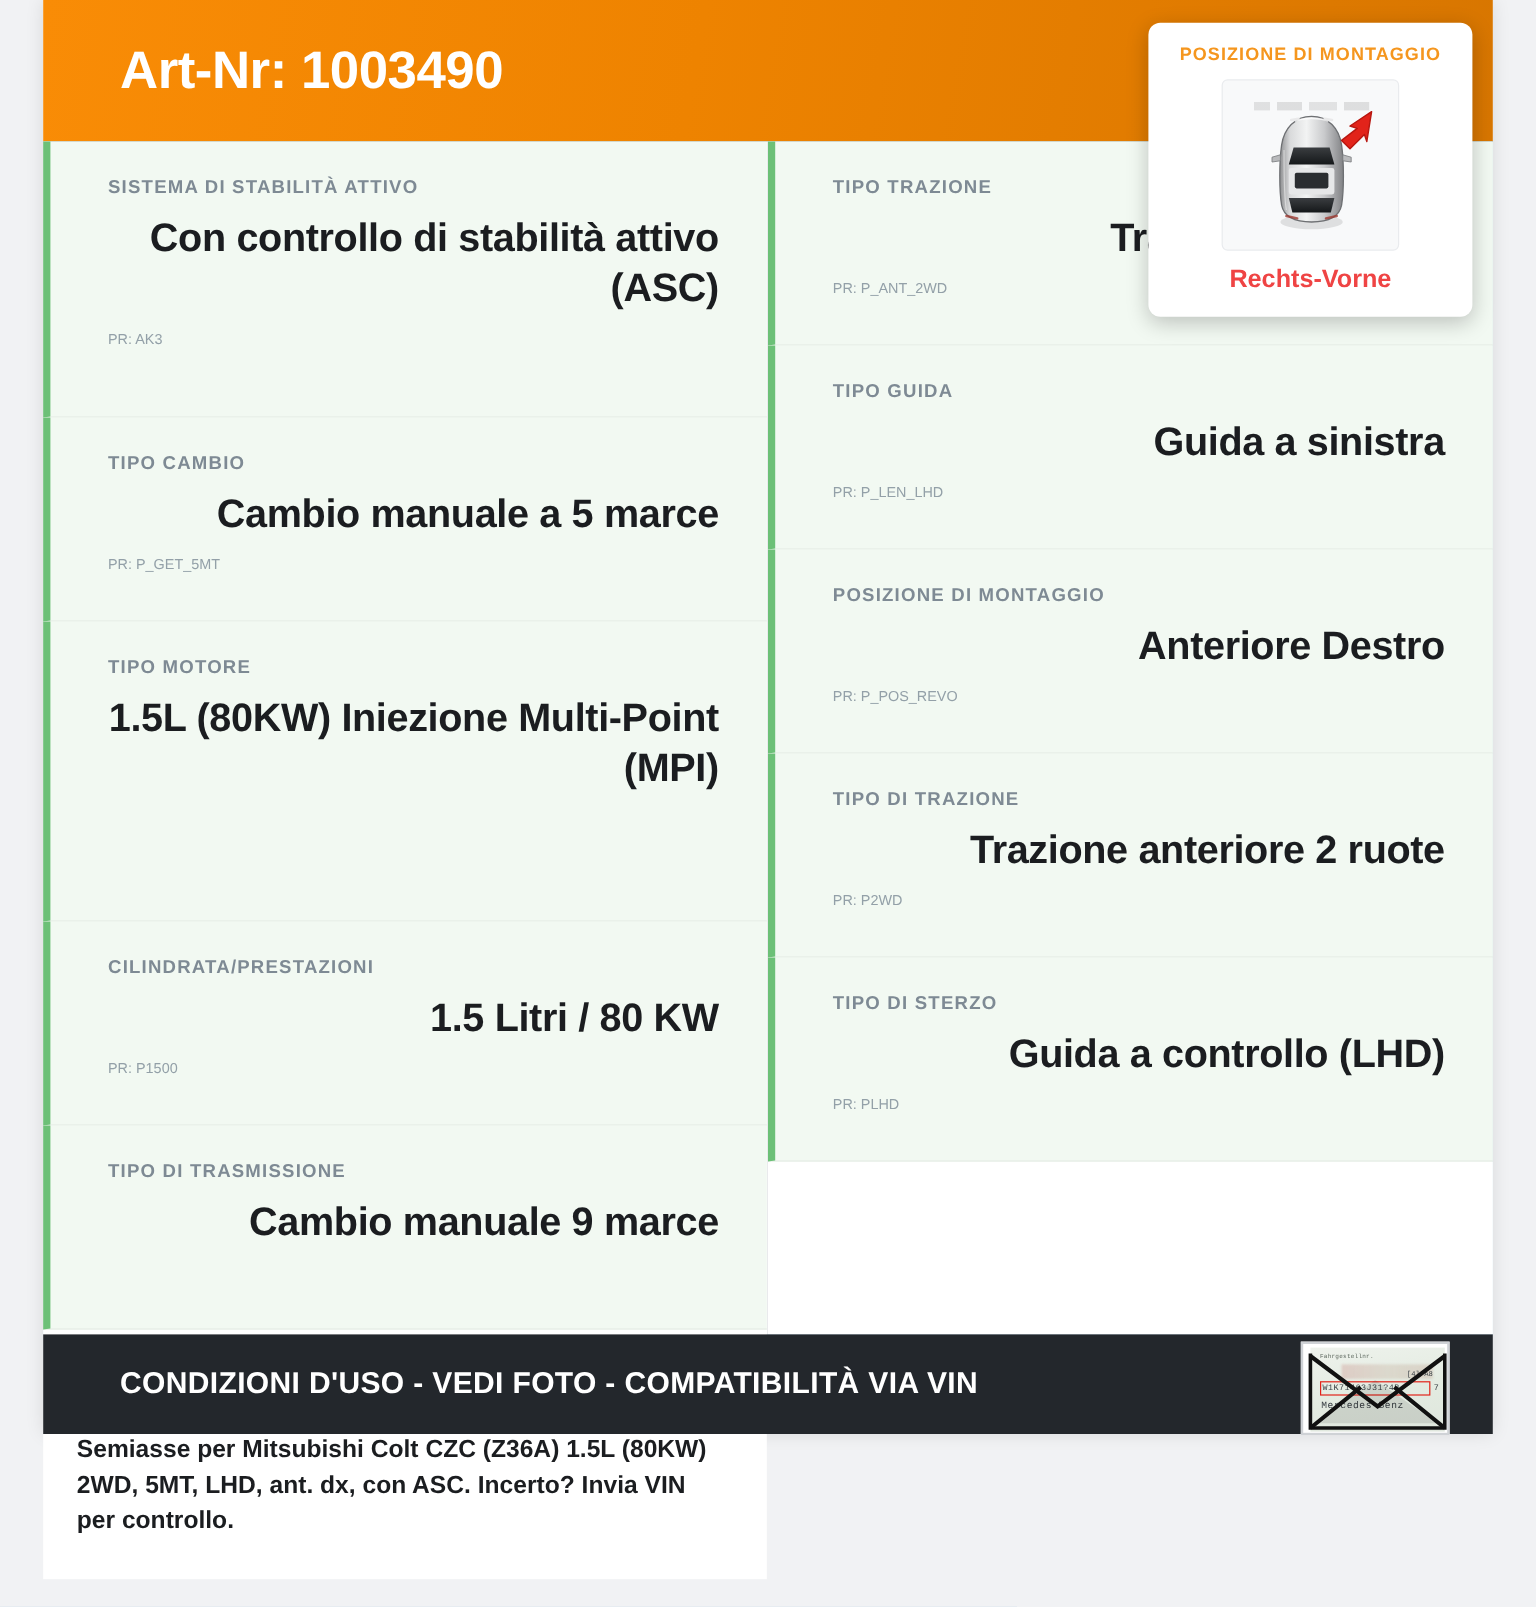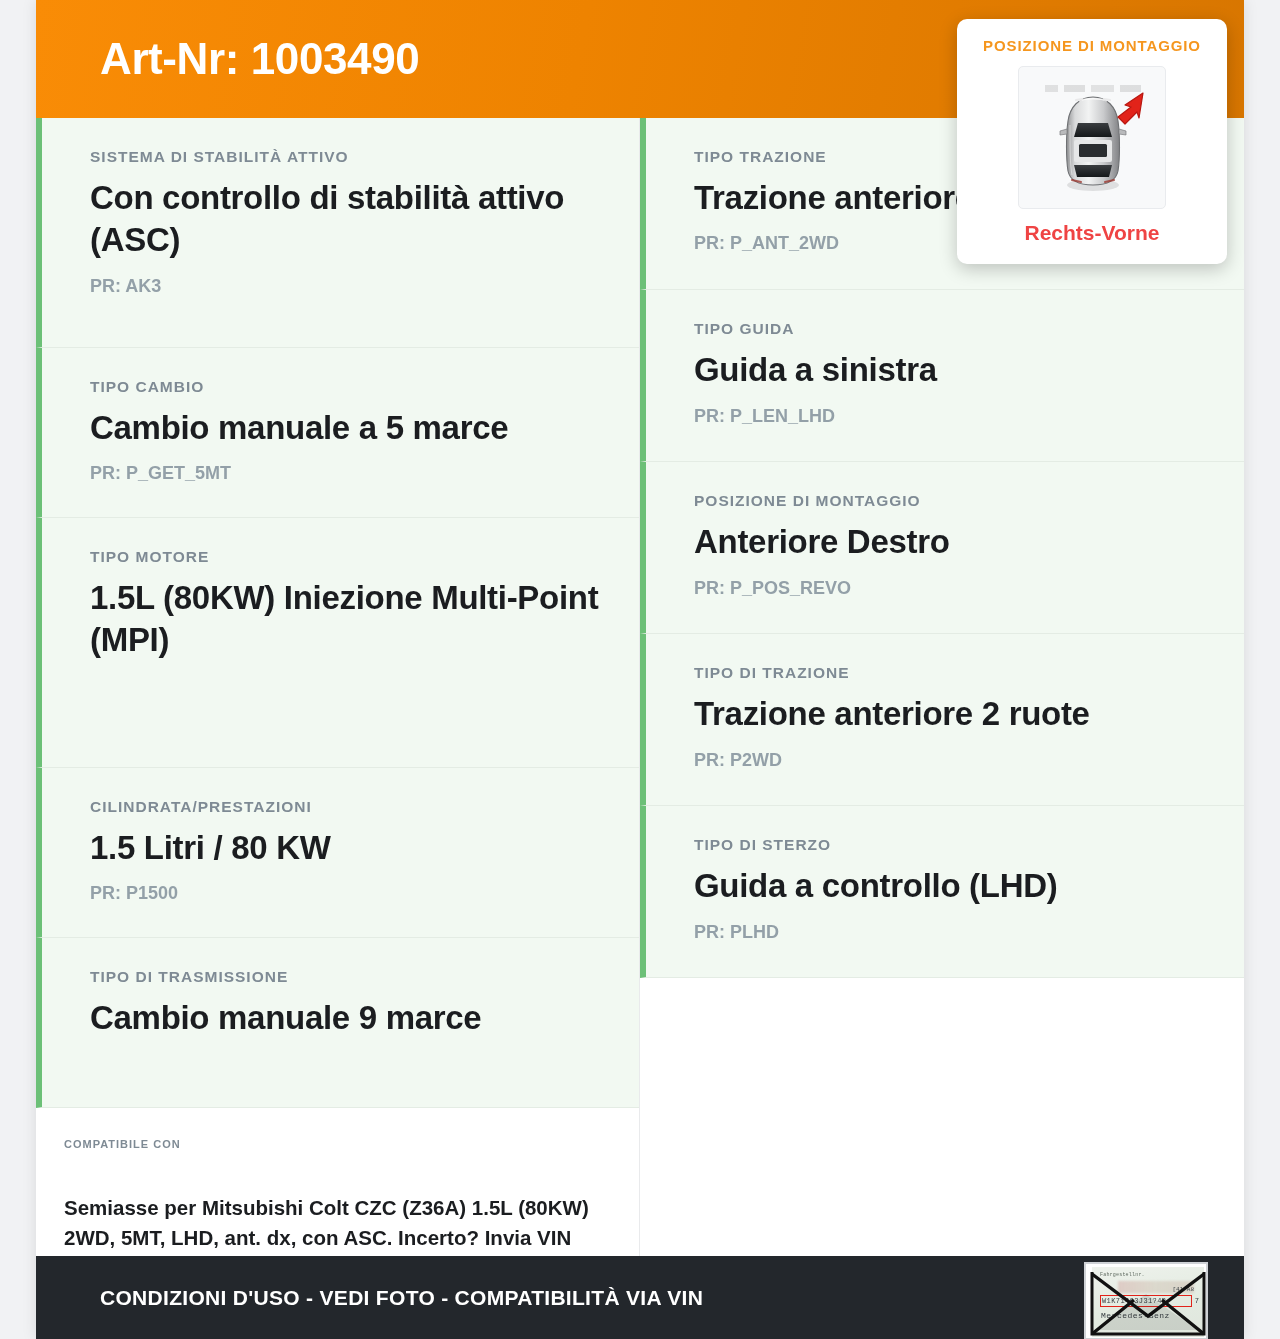--- a/index.html
+++ b/index.html
@@ -18,21 +18,21 @@
     height: 1339px;
     overflow: hidden;
   }
 
   
   .card {
     position: absolute;
     left: 36px;
     top: 0;
     width: 1208px;
-    height: 1339px;
+    height: 1195px;
     background: #ffffff;
     box-shadow: 0 0 14px rgba(0,0,0,0.10);
     display: flex;
     flex-direction: column;
   }
 
   
   .header {
     height: 118px;
     flex: 0 0 118px;
@@ -84,26 +84,27 @@
     margin-bottom: 10px;
   }
   .spec-value {
     color: #1b1d20;
     font-size: 33px;
     font-weight: bold;
     line-height: 1.3;
     letter-spacing: -0.3px;
     margin-bottom: 14px;
     white-space: nowrap;
+    text-align: right;
   }
   .spec-value.wrap { white-space: normal; }
   .spec-pr {
     color: #93a0a8;
-    font-size: 18px;
-    font-weight: bold;
+    font-size: 12px;
+    font-weight: normal;
     line-height: 1.2;
   }
 
   
   .h-tall   { min-height: 230px; }
   .h-mid    { min-height: 170px; }
   .h-xtall  { min-height: 250px; }
 
   
   .compat {
@@ -135,21 +136,21 @@
     flex: 0 0 83px;
     height: 83px;
     background: #23272c;
     display: flex;
     align-items: center;
     padding-left: 64px;
     position: relative;
   }
   .footer-text {
     color: #ffffff;
-    font-size: 21px;
+    font-size: 25px;
     font-weight: bold;
     letter-spacing: 0.3px;
   }
 
   
   .vin-thumb {
     position: absolute;
     right: 36px;
     top: 6px;
     width: 124px;

